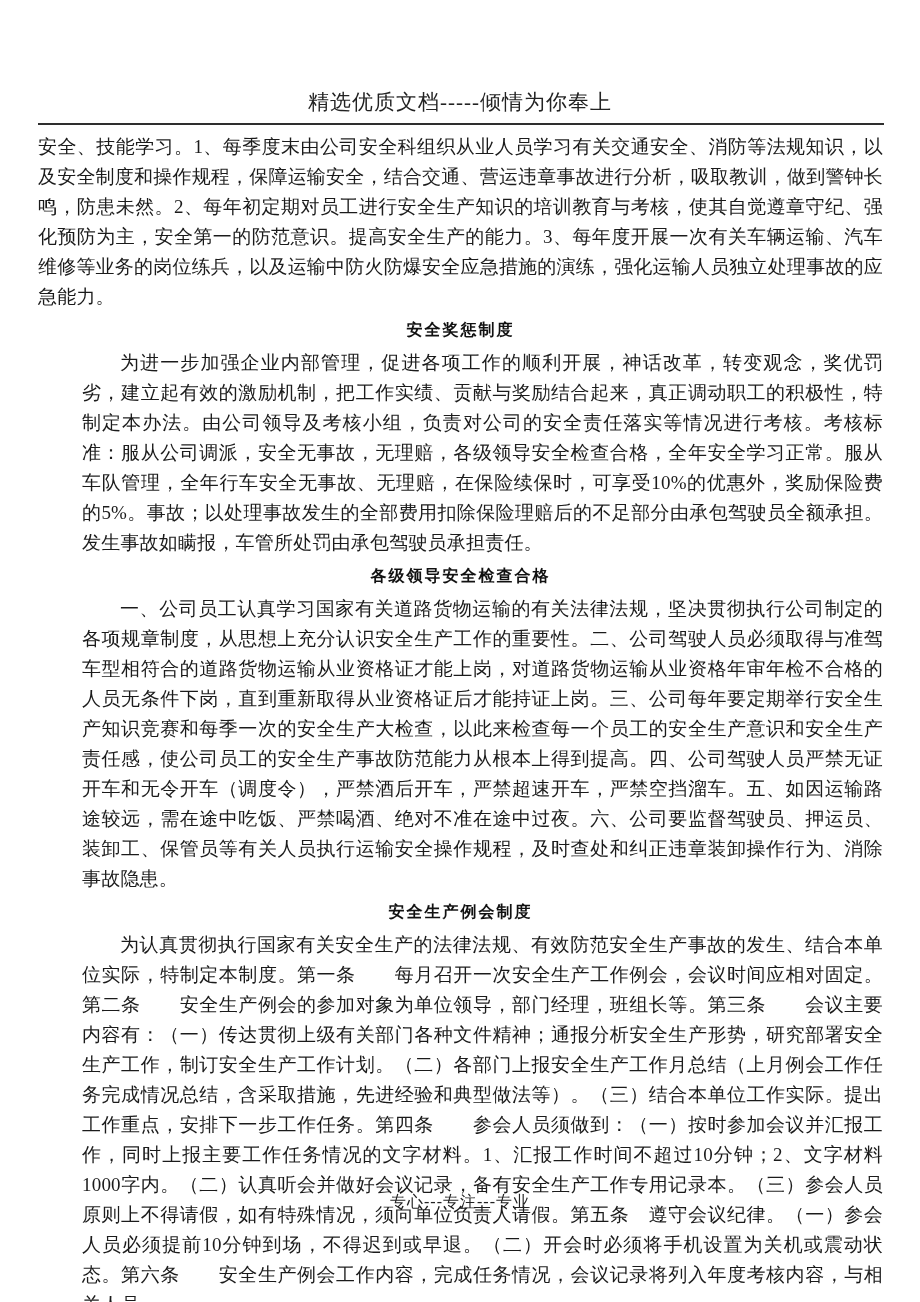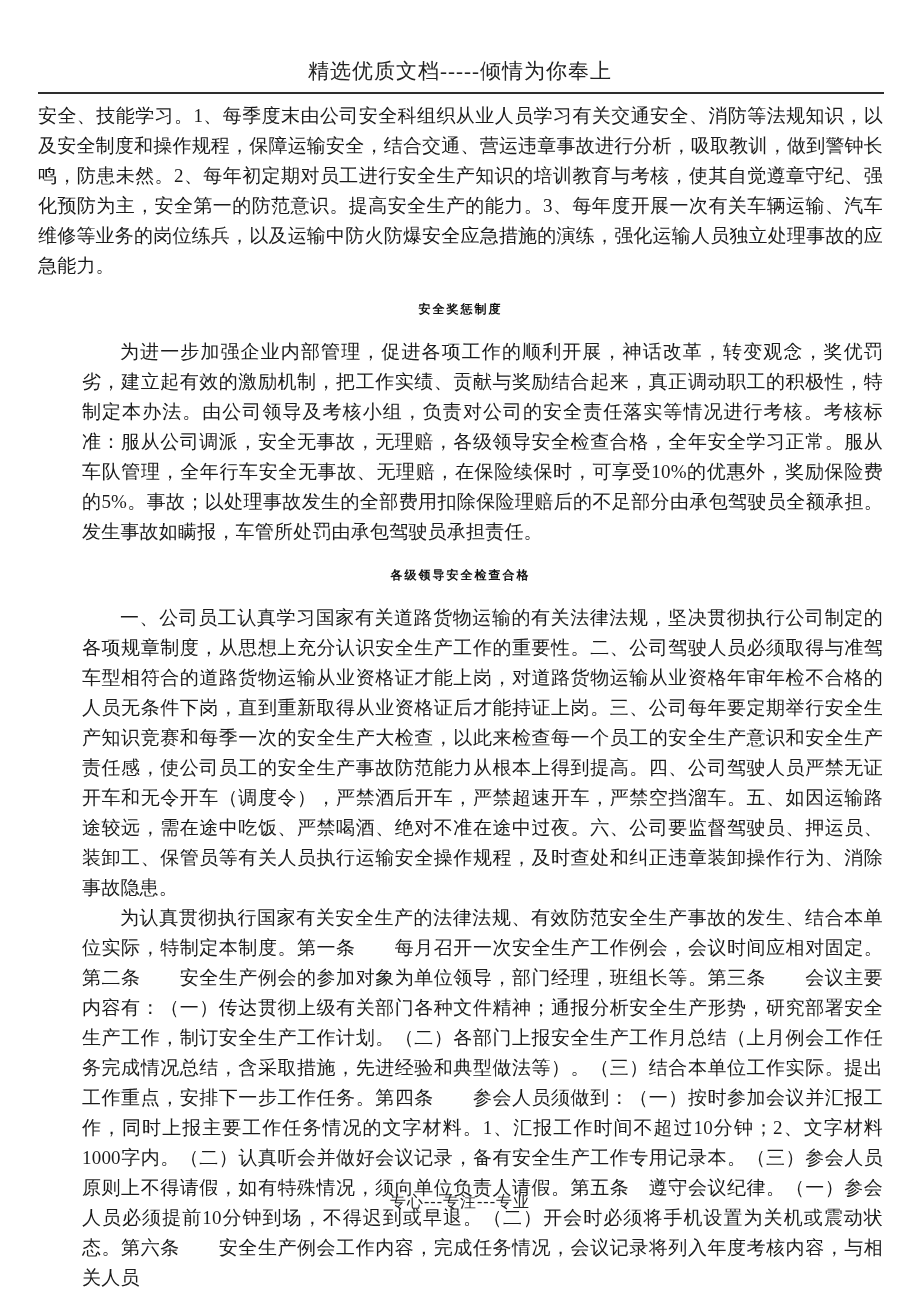--- a/index.html
+++ b/index.html
@@ -7,21 +7,21 @@
     position: relative;
     width: 920px;
     height: 1302px;
     margin: 0 auto;
     background: #ffffff;
     color: #1b1b1b;
     font-family: "Liberation Serif", "DejaVu Serif", serif;
     overflow: hidden;
   }
   .header-title {
-    padding-top: 57px;
+    padding-top: 88px;
     text-align: center;
     font-size: 21px;
     letter-spacing: 1px;
     color: #222222;
   }
   .header-rule {
     border: none;
     border-top: 2px solid #2e2e2e;
     margin: 7px 36px 0 38px;
     height: 0;
@@ -30,26 +30,26 @@
     margin: 7px 37px 0 38px;
     font-size: 19px;
     line-height: 30px;
     text-align: justify;
     text-justify: inter-ideograph;
     letter-spacing: 0.2px;
   }
   p.para { margin: 0; }
   p.para.indented { text-indent: 2em; margin-left: 44px; }
   .section-heading {
-    font-size: 12px;
+    font-size: 16px;
     font-weight: bold;
     line-height: 30px;
     text-align: center;
     letter-spacing: 2px;
-    margin: 13px 0;
+    margin: 3px 0;
     color: #111111;
   }
   .footer-slogan {
     position: absolute;
     left: 0;
     right: 0;
     top: 1192px;
     text-align: center;
     font-size: 16px;
     letter-spacing: 1px;
@@ -70,20 +70,21 @@
     <p class="para">安全、技能学习。1、每季度末由公司安全科组织从业人员学习有关交通安全、消防等法规知识，以及安全制度和操作规程，保障运输安全，结合交通、营运违章事故进行分析，吸取教训，做到警钟长鸣，防患未然。2、每年初定期对员工进行安全生产知识的培训教育与考核，使其自觉遵章守纪、强化预防为主，安全第一的防范意识。提高安全生产的能力。3、每年度开展一次有关车辆运输、汽车维修等业务的岗位练兵，以及运输中防火防爆安全应急措施的演练，强化运输人员独立处理事故的应急能力。</p>
 
     <div class="section-heading">安全奖惩制度</div>
 
     <p class="para indented">为进一步加强企业内部管理，促进各项工作的顺利开展，神话改革，转变观念，奖优罚劣，建立起有效的激励机制，把工作实绩、贡献与奖励结合起来，真正调动职工的积极性，特制定本办法。由公司领导及考核小组，负责对公司的安全责任落实等情况进行考核。考核标准：服从公司调派，安全无事故，无理赔，各级领导安全检查合格，全年安全学习正常。服从车队管理，全年行车安全无事故、无理赔，在保险续保时，可享受10%的优惠外，奖励保险费的5%。事故；以处理事故发生的全部费用扣除保险理赔后的不足部分由承包驾驶员全额承担。发生事故如瞒报，车管所处罚由承包驾驶员承担责任。</p>
 
     <div class="section-heading">各级领导安全检查合格</div>
 
     <p class="para indented">一、公司员工认真学习国家有关道路货物运输的有关法律法规，坚决贯彻执行公司制定的各项规章制度，从思想上充分认识安全生产工作的重要性。二、公司驾驶人员必须取得与准驾车型相符合的道路货物运输从业资格证才能上岗，对道路货物运输从业资格年审年检不合格的人员无条件下岗，直到重新取得从业资格证后才能持证上岗。三、公司每年要定期举行安全生产知识竞赛和每季一次的安全生产大检查，以此来检查每一个员工的安全生产意识和安全生产责任感，使公司员工的安全生产事故防范能力从根本上得到提高。四、公司驾驶人员严禁无证开车和无令开车（调度令），严禁酒后开车，严禁超速开车，严禁空挡溜车。五、如因运输路途较远，需在途中吃饭、严禁喝酒、绝对不准在途中过夜。六、公司要监督驾驶员、押运员、装卸工、保管员等有关人员执行运输安全操作规程，及时查处和纠正违章装卸操作行为、消除事故隐患。</p>
 
+    <div class="section-heading">安全生产例会制度</div>
 
     <p class="para indented">为认真贯彻执行国家有关安全生产的法律法规、有效防范安全生产事故的发生、结合本单位实际，特制定本制度。第一条　　每月召开一次安全生产工作例会，会议时间应相对固定。第二条　　安全生产例会的参加对象为单位领导，部门经理，班组长等。第三条　　会议主要内容有：（一）传达贯彻上级有关部门各种文件精神；通报分析安全生产形势，研究部署安全生产工作，制订安全生产工作计划。（二）各部门上报安全生产工作月总结（上月例会工作任务完成情况总结，含采取措施，先进经验和典型做法等）。（三）结合本单位工作实际。提出工作重点，安排下一步工作任务。第四条　　参会人员须做到：（一）按时参加会议并汇报工作，同时上报主要工作任务情况的文字材料。1、汇报工作时间不超过10分钟；2、文字材料1000字内。（二）认真听会并做好会议记录，备有安全生产工作专用记录本。（三）参会人员原则上不得请假，如有特殊情况，须向单位负责人请假。第五条　遵守会议纪律。（一）参会人员必须提前10分钟到场，不得迟到或早退。（二）开会时必须将手机设置为关机或震动状态。第六条　　安全生产例会工作内容，完成任务情况，会议记录将列入年度考核内容，与相关人员</p>
 
   </div>
 
   <div class="footer-slogan">专心---专注---专业</div>
 
 </div>
 
 </body></html>

